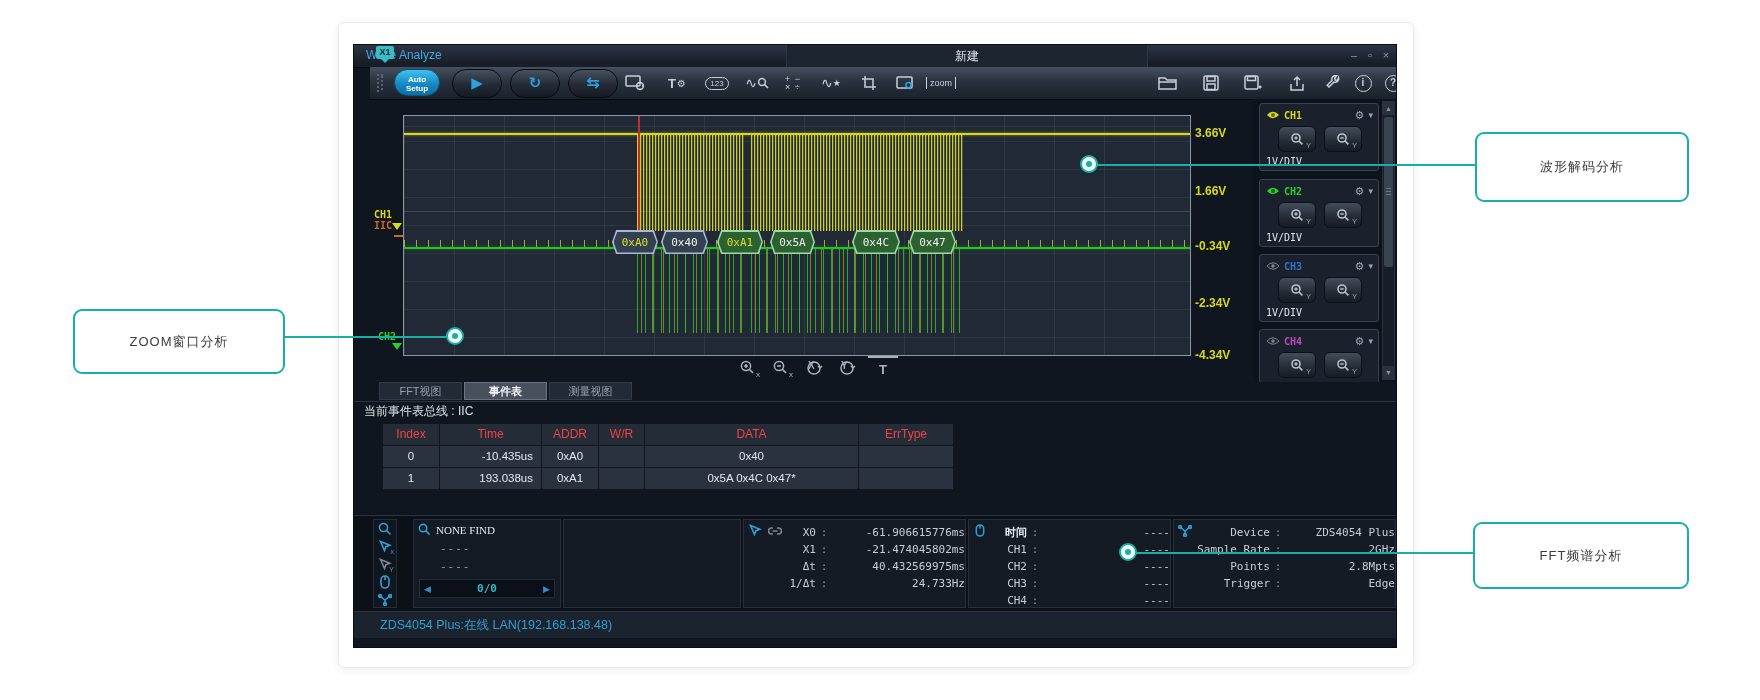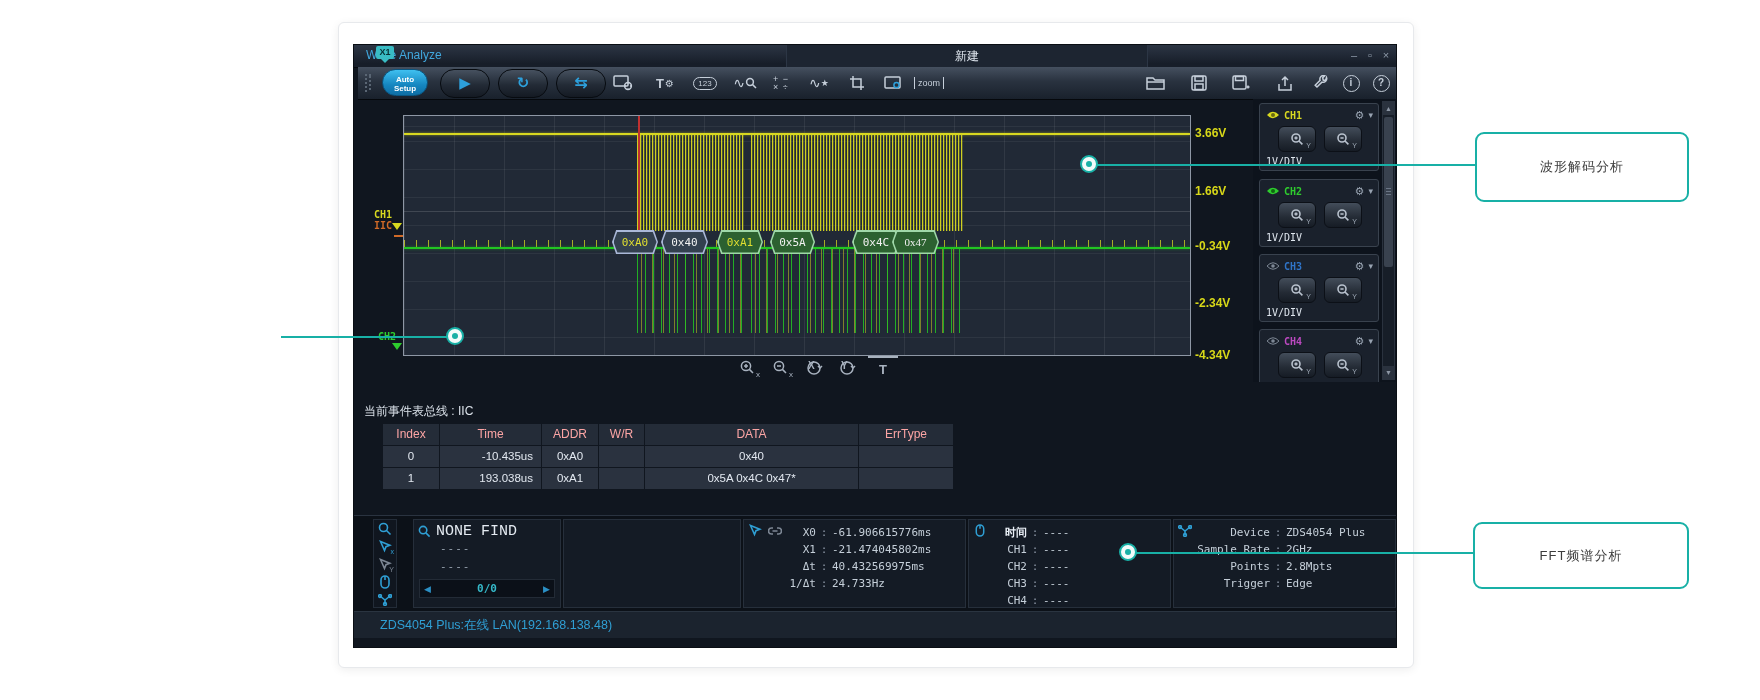--- a/index.html
+++ b/index.html
@@ -13,21 +13,21 @@
   #win{left:353px;top:44px;width:1044px;height:604px;background:#10161f;border:1px solid #0a0e14;box-sizing:border-box;overflow:hidden;}
 
   
   #titlebar{left:0;top:0;width:1044px;height:22px;background:linear-gradient(#2c3544,#171e29 85%);border-bottom:1px solid #05080c;}
   #apptitle{left:12px;top:3px;font-size:12px;color:#41a8de;}
   #doctab{left:432px;top:0;width:360px;height:22px;background:#1d2531;border-left:1px solid #2c3645;border-right:1px solid #2c3645;color:#dfe6ee;font-size:12px;text-align:center;line-height:22px;}
   .winctl{top:3px;width:16px;height:15px;color:#8d99a8;font-size:11px;text-align:center;line-height:15px;}
   #ctl-min{left:992px;} #ctl-max{left:1008px;} #ctl-close{left:1024px;}
 
   
-  #toolbar{left:4px;top:22px;width:1044px;height:32px;background:linear-gradient(#45505f,#29323f 45%,#19212c);border-bottom:1px solid #05080c;}
+  #toolbar{left:16px;top:22px;width:1044px;height:32px;background:linear-gradient(#45505f,#29323f 45%,#19212c);border-bottom:1px solid #05080c;}
   #grip{left:7px;top:7px;width:7px;height:18px;background:repeating-linear-gradient(0deg,#5a6674 0 2px,transparent 2px 4px),repeating-linear-gradient(0deg,#5a6674 0 2px,transparent 2px 4px);background-size:2px 100%,2px 100%;background-position:0 0,4px 2px;background-repeat:repeat-y;}
   #autosetup{left:24px;top:2px;width:46px;height:27px;border-radius:14px;background:linear-gradient(#3fc0f0,#1586c0 60%,#0f6ea4);border:1px solid #0a5580;color:#fff;font-size:8px;line-height:9px;text-align:center;padding-top:5px;box-sizing:border-box;font-weight:bold;}
   .oval{top:2px;width:48px;height:27px;border-radius:14px;background:linear-gradient(#46515f,#232b36 55%,#141a23);border:1px solid #070b10;color:#2da0dc;font-size:15px;text-align:center;line-height:26px;font-weight:bold;}
   #btn-play{left:82px;} #btn-loop{left:140px;} #btn-swap{left:198px;font-size:16px;}
   .ticon{top:4px;width:30px;height:24px;display:flex;align-items:center;justify-content:center;color:#c6cfda;font-size:14px;}
   .ticon svg{stroke:#c6cfda;fill:none;stroke-width:1.5;}
   #tb-disp{left:250px;} #tb-trig{left:292px;} #tb-123{left:332px;} #tb-search{left:372px;}
   #tb-math{left:408px;} #tb-wave{left:446px;} #tb-crop{left:484px;} #tb-proto{left:520px;} #tb-zoom{left:556px;}
   #tb-123 .badge123{border:1.4px solid #c6cfda;border-radius:7px;font-size:8px;padding:0 4px;line-height:11px;color:#c6cfda;}
   #tb-zoom .zoomtxt{font-size:9px;color:#c6cfda;border-left:1.4px solid #c6cfda;border-right:1.4px solid #c6cfda;padding:1px 3px;line-height:10px;}
@@ -62,21 +62,21 @@
   #gpulse1{left:233px;width:108px;} #gpulse2{left:347px;width:213px;}
   #redline{left:234px;top:0;width:2px;height:135px;background:#c03030;}
   .hexframe{top:114px;height:24px;color:#f0f0f0;font-size:11px;font-family:"DejaVu Sans Mono",monospace;text-align:center;line-height:24px;
     clip-path:polygon(9% 0,91% 0,100% 50%,91% 100%,9% 100%,0 50%);border:0;}
   .hexframe::before{content:"";position:absolute;inset:0;clip-path:polygon(9% 0,91% 0,100% 50%,91% 100%,9% 100%,0 50%);border:0;}
   .hex-slate{background:#aab8d8;} .hex-green{background:#9fd8a8;}
   .hexinner{position:absolute;inset:1.5px;clip-path:polygon(9% 0,91% 0,100% 50%,91% 100%,9% 100%,0 50%);line-height:21px;}
   .hex-slate .hexinner{background:#33404f;} .hex-green .hexinner{background:#2c6130;}
   .txt-y{color:#e0df30;} .txt-w{color:#f2f2f2;}
   #hx1{left:208px;width:46px;} #hx2{left:257px;width:47px;} #hx3{left:313px;width:46px;}
-  #hx4{left:366px;width:45px;} #hx5{left:448px;width:48px;} #hx6{left:488px;width:47px;font-family:Liberation Serif, serif;}
+  #hx4{left:366px;width:45px;} #hx5{left:448px;width:48px;} #hx6{left:505px;width:47px;}
 
   
   .chlab{font-size:10px;font-family:"DejaVu Sans Mono",monospace;font-weight:bold;}
   #ch1lab{left:20px;top:164px;color:#d8d820;}
   #iiclab{left:20px;top:175px;color:#d06a28;}
   #ch2lab{left:24px;top:286px;color:#2ecc2e;}
   .gnd{width:0;height:0;border:5px solid transparent;}
   #gnd1{left:38px;top:178px;border-top:7px solid #d8d820;}
   #gnd1b{left:40px;top:190px;width:9px;height:2px;background:#d06a28;border:0;}
   #gnd2{left:38px;top:298px;border-top:7px solid #2ecc2e;}
@@ -111,51 +111,51 @@
   #vthumb::after{content:"";position:absolute;left:2px;top:70px;width:5px;height:8px;background:repeating-linear-gradient(0deg,#6a7585 0 1px,transparent 1px 3px);}
 
   
   #tabs{left:0;top:337px;width:1044px;height:19px;background:#10161f;border-bottom:1px solid #2a3340;}
   .tab{top:0;width:83px;height:18px;background:#222a35;border:1px solid #323b47;font-size:11px;color:#96a2b0;text-align:center;line-height:17px;box-sizing:border-box;}
   #tab1{left:25px;} #tab2{left:110px;background:#47505c;color:#f2f5f9;font-weight:bold;border-color:#6a7482;} #tab3{left:195px;}
   #busline{left:10px;top:358px;font-size:12px;color:#dbe2ea;}
   #evtable{left:29px;top:379px;width:570px;}
   .trow{position:relative;height:21px;margin-bottom:1px;}
   .tcell{position:absolute;top:0;height:21px;background:#2a323f;font-size:11.5px;color:#e2e8f0;line-height:21px;text-align:center;box-sizing:border-box;}
-  .thead .tcell{background:#242c38;color:#fca5a5;font-size:12px;}
+  .thead .tcell{background:#242c38;color:#ef4444;font-size:12px;}
   .c0{left:0;width:56px;} .c1{left:57px;width:101px;} .c2{left:159px;width:56px;} .c3{left:216px;width:45px;} .c4{left:262px;width:213px;} .c5{left:476px;width:94px;}
   .cell-time{text-align:right;padding-right:8px;}
 
   
   #bottomstrip{left:0;top:470px;width:1044px;height:96px;background:#0c1118;border-top:1px solid #2a3340;}
   .bpanel{top:3px;height:89px;background:#141b25;border:1px solid #262f3b;box-sizing:border-box;}
   #lstrip{left:19px;top:3px;width:24px;height:89px;display:flex;flex-direction:column;align-items:center;gap:3px;padding-top:2px;box-sizing:border-box;background:#10161f;border:1px solid #232c38;}
   .lsicon{width:16px;height:15px;display:flex;align-items:center;justify-content:center;position:relative;}
   .lsicon svg{fill:none;stroke-width:1.6;}
   .blue svg{stroke:#2f9fd4;} .grey svg{stroke:#7d8794;}
   .lsicon .sub{position:absolute;right:-1px;bottom:-1px;font-size:7px;color:#2f9fd4;}
   .lsicon.grey .sub{color:#7d8794;}
   #p-search{left:59px;width:148px;}
   #searchhead{position:absolute;left:4px;top:3px;display:flex;gap:5px;align-items:center;}
   #searchhead svg{stroke:#2f9fd4;fill:none;stroke-width:1.7;}
-  #searchstatus{font-size:15px;color:#e4eaf1;font-family:Liberation Mono, monospace;}
+  #searchstatus{font-size:11px;color:#e4eaf1;font-family:Liberation Serif, serif;}
   .srchline{position:absolute;left:26px;font-size:11px;color:#9aa5b2;font-family:"DejaVu Sans Mono",monospace;letter-spacing:1px;}
   #sl1{top:22px;} #sl2{top:40px;}
   #pager{position:absolute;left:5px;top:59px;width:136px;height:19px;background:#0b1018;border:1px solid #232b36;display:flex;align-items:center;justify-content:space-between;padding:0 4px;box-sizing:border-box;}
   .pgarrow{color:#2b8fc4;font-size:9px;}
   #pagerval{color:#35b8c8;font-size:11px;font-weight:bold;font-family:"DejaVu Sans Mono",monospace;}
   #p-empty{left:209px;width:178px;}
   #p-cursor{left:389px;width:223px;}
   .phicons{position:absolute;left:3px;top:3px;display:flex;gap:4px;}
   .phicons .ibox{width:16px;height:15px;display:flex;align-items:center;justify-content:center;position:relative;}
   .phicons svg{fill:none;stroke-width:1.6;}
   .mrow{position:absolute;left:0;width:100%;display:flex;font-family:"DejaVu Sans Mono",monospace;font-size:11px;color:#c5cfd9;line-height:17px;}
   .mlabel{width:72px;text-align:right;}
   .mcolon{width:16px;text-align:center;color:#8b96a4;}
-  .mvalue{flex:1;text-align:left;}
+  .mvalue{flex:1;text-align:right;}
   #p-cursor .r0{top:4px;} #p-cursor .r1{top:21px;} #p-cursor .r2{top:38px;} #p-cursor .r3{top:55px;}
   #p-time{left:614px;width:203px;}
   #p-time .mlabel{width:58px;}
   #p-time .r0{top:4px;} #p-time .r1{top:21px;} #p-time .r2{top:38px;} #p-time .r3{top:55px;} #p-time .r4{top:72px;}
   #p-time .r0 .mlabel{color:#e8eef5;font-weight:bold;}
   #p-device{left:819px;width:223px;}
   #p-device .mlabel{width:96px;}
   #p-device .r0{top:4px;} #p-device .r1{top:21px;} #p-device .r2{top:38px;} #p-device .r3{top:55px;} #p-device .r4{top:57px;margin-top:37px;}
 
   
@@ -470,20 +470,25 @@
         </div>
       </div>
 
       <div class="abs" id="vscroll">
         <div class="abs varrow" id="va-up">▲</div>
         <div class="abs" id="vthumb"></div>
         <div class="abs varrow" id="va-dn">▼</div>
       </div>
     </div>
 
+    <div class="abs" id="tabs">
+      <div class="abs tab" id="tab1">FFT视图</div>
+      <div class="abs tab" id="tab2">事件表</div>
+      <div class="abs tab" id="tab3">测量视图</div>
+    </div>
     <div class="abs" id="busline">当前事件表总线 : IIC</div>
 
     <div class="abs" id="evtable">
       <div class="trow thead">
         <div class="tcell c0">Index</div>
         <div class="tcell c1">Time</div>
         <div class="tcell c2">ADDR</div>
         <div class="tcell c3">W/R</div>
         <div class="tcell c4">DATA</div>
         <div class="tcell c5">ErrType</div>
@@ -675,16 +680,17 @@
       <div class="abs" id="statustext">ZDS4054 Plus:在线 LAN(192.168.138.48)</div>
     </div>
   </div>
 
   <div class="abs coline" id="ln-zoom"></div>
   <div class="abs coline" id="ln-decode"></div>
   <div class="abs coline" id="ln-fft"></div>
   <div class="abs codot" id="dot-zoom"></div>
   <div class="abs codot" id="dot-decode"></div>
   <div class="abs codot" id="dot-fft"></div>
+  <div class="abs callout" id="co-zoom">ZOOM窗口分析</div>
   <div class="abs callout" id="co-decode">波形解码分析</div>
   <div class="abs callout" id="co-fft">FFT频谱分析</div>
 
 </div>
 
 </body></html>

